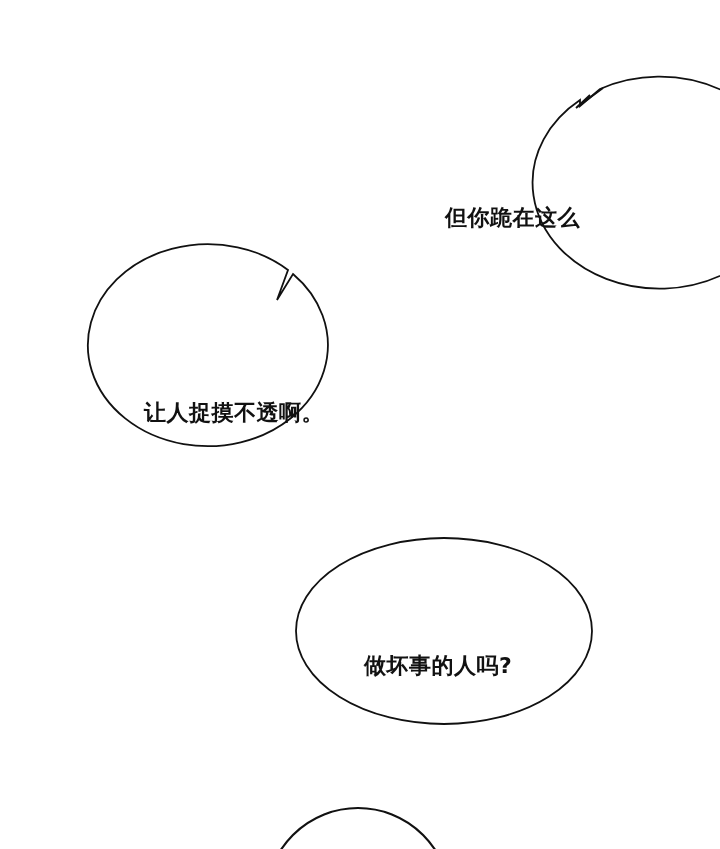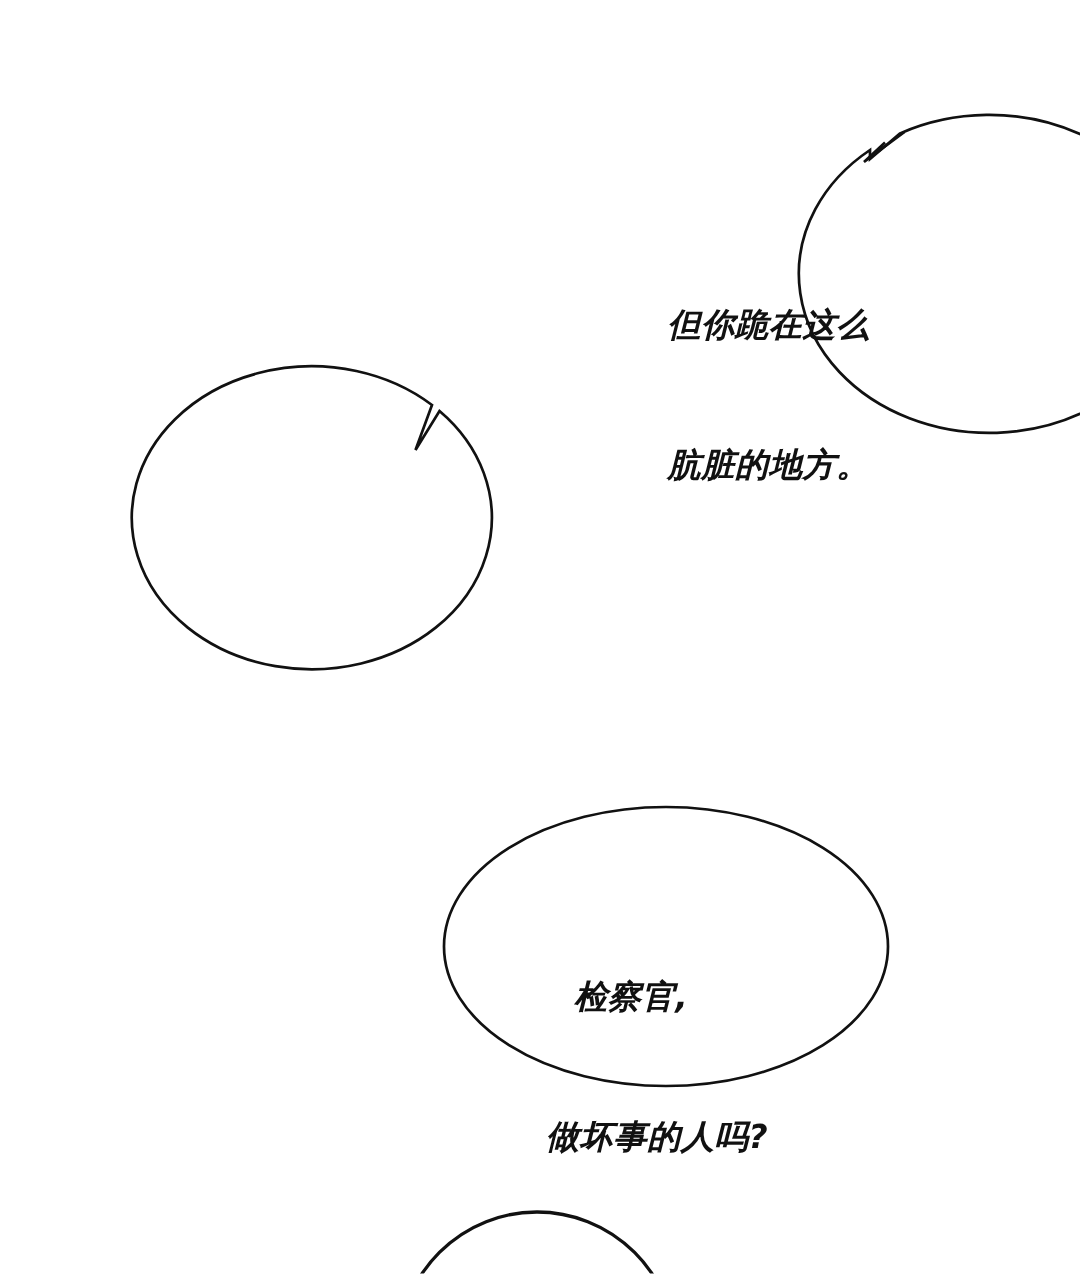--- a/index.html
+++ b/index.html
@@ -23,21 +23,20 @@
     }
     .bubble-text {
       position: absolute;
       color: #111111;
       font-family: "DejaVu Sans", sans-serif;
       font-weight: bold;
       font-size: 22px;
       line-height: 31px;
       white-space: pre;
       letter-spacing: 0.5px;
-      font-style: italic;
     }
     .bubble-text .line { display: block; }
   </style>
 </head>
 <body>
 
 <svg class="art" viewBox="0 0 720 849" xmlns="http://www.w3.org/2000/svg">
 
   <g>
     <path d="M 580 106
@@ -58,22 +57,21 @@
     <ellipse cx="444" cy="631" rx="148" ry="93" fill="#ffffff" stroke="#111111" stroke-width="1.8"></ellipse>
   </g>
 
   <g>
     <ellipse cx="358" cy="900" rx="92" ry="92" fill="#ffffff" stroke="#111111" stroke-width="2.2"></ellipse>
   </g>
 </svg>
 
 <div class="bubble-text" style="left:445px; top:140px;">
   <span class="line">但你跪在这么</span>
-  <span class="line">肮脏的地方。</span>
 </div>
 
 <div class="bubble-text" style="left:144px; top:335px;">
+  <span class="line">让人捉摸不透啊。</span>
 </div>
 
 <div class="bubble-text" style="left:350px; top:588px;">
-  <span class="line">    检察官,</span>
   <span class="line" style="padding-left:14px;">做坏事的人吗?</span>
 </div>
 
 </body></html>

